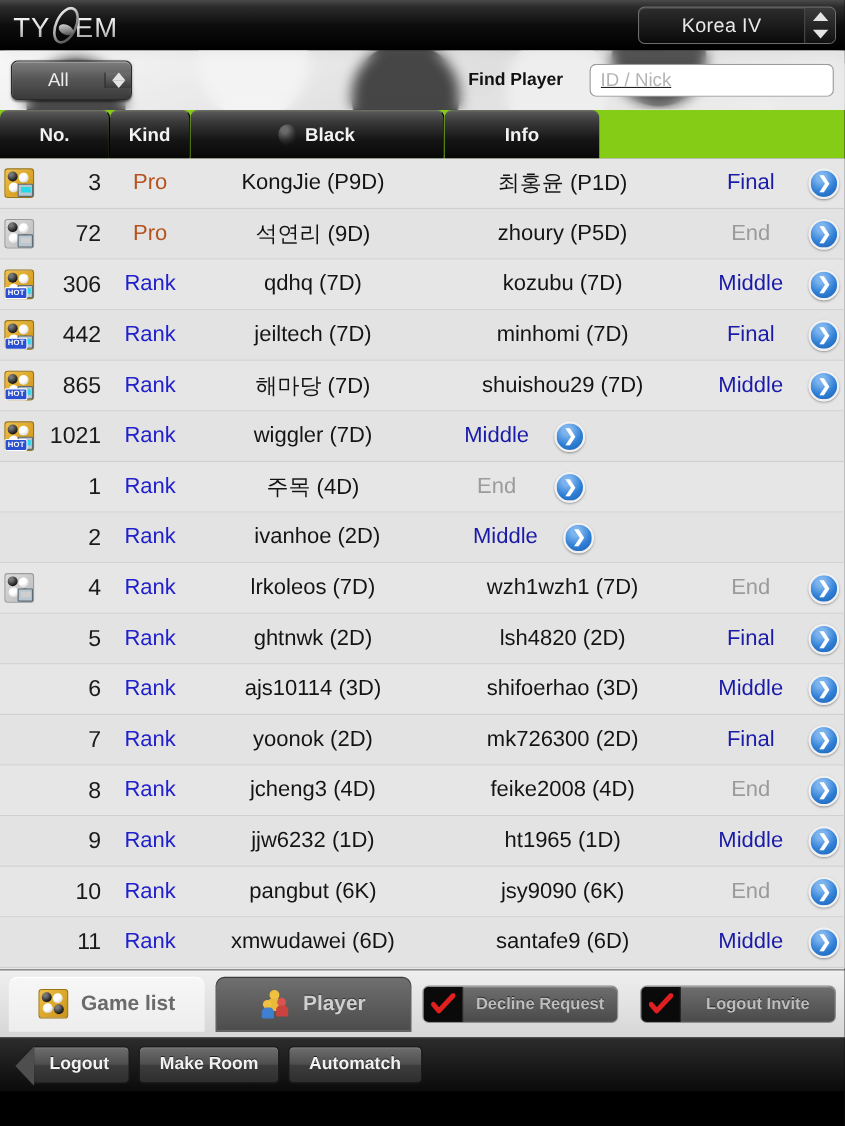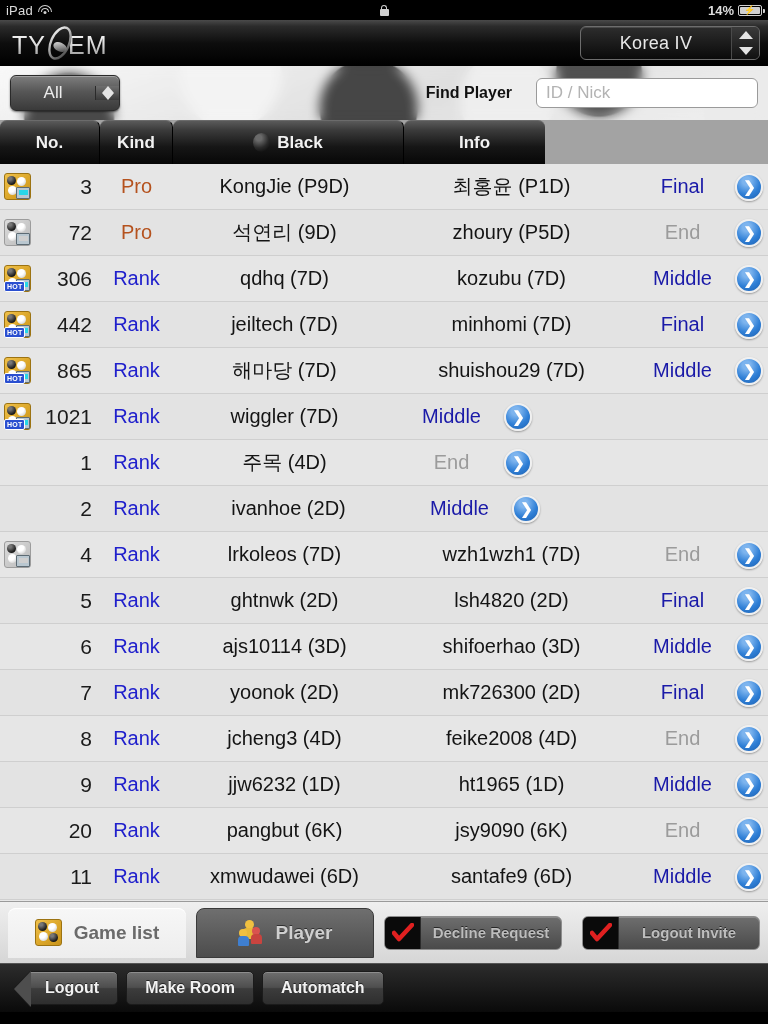--- a/index.html
+++ b/index.html
@@ -96,25 +96,26 @@
   .allsel .tri-u { border-left-width:6px;border-right-width:6px;border-bottom-width:7px; }
   .allsel .tri-d { border-left-width:6px;border-right-width:6px;border-top-width:7px; }
 
   .findwrap { position:relative; z-index:2; margin-left:auto; margin-right:10px;
               display:flex; align-items:center; gap:24px; }
   .findlabel { font-size:16px; font-weight:bold; color:#111; }
   .findinput {
     width:222px; height:30px; border:1px solid #9a9a9a; border-radius:6px;
     background:#fff; padding:0 9px; font-size:17px; color:#222;
     font-family:"Liberation Sans",sans-serif;
+    text-decoration:underline;
   }
   .findinput::placeholder { color:#b3b3b3; }
 
   
-  .thead { display:flex; height:44px; background:#a3a3a3; }
+  .thead { display:flex; height:44px; background:#84cc16; }
   .th {
     background: linear-gradient(180deg,#5a5a5a 0%,#3a3a3a 22%,#161616 60%,#070707 100%);
     color:#f2f2f2; font-size:17px; font-weight:bold;
     display:flex; align-items:center; justify-content:center;
     border-right:1px solid #000; border-top:1px solid #6b6b6b;
     border-radius:7px 7px 0 0; gap:7px;
   }
   .th:last-child { border-right:none; }
   .c-no   { width:100px; }
   .c-kind { width: 73px; }
@@ -212,43 +213,20 @@
     border-top:18px solid transparent; border-bottom:18px solid transparent;
     border-right:17px solid #4e4e4e;
     filter: drop-shadow(-1px 0 0 #1b1b1b);
   }
 </style>
 </head>
 <body>
 
 <div id="app">
 
-  <div class="statusbar">
-    <div class="sb-left">
-      <span class="sb-device">iPad</span>
-      <span class="wifi">
-          <i></i>
-          <i></i>
-          <i></i>
-        </span>
-    </div>
-    <div class="sb-center">
-      <span class="lock">
-        <span class="shack"></span>
-          <span class="body"></span>
-      </span>
-    </div>
-    <div class="sb-right">
-      <span class="batt-pct">14%</span>
-      <span class="batt">
-        <span class="fill"></span>
-          <span class="bolt">⚡</span>
-      </span>
-    </div>
-  </div>
 
   <div class="header">
     <div class="logo">
       <svg width="118" height="34" viewBox="0 0 118 34">
         <defs>
           <linearGradient id="lg" x1="0" y1="0" x2="0" y2="1">
             <stop offset="0" stop-color="#ffffff"></stop>
               <stop offset="0.5" stop-color="#d8d8d8"></stop>
             <stop offset="1" stop-color="#8e8e8e"></stop>
           </linearGradient>
@@ -647,21 +625,21 @@
         <div class="cell c-info">
           <span class="info active">Middle</span>
           <span class="arrowbtn">
             <span>❯</span>
           </span>
         </div>
       </div>
       <div class="row">
         <div class="cell no c-no">
           <span class="gicon blank"></span>
-          <span class="no-num">20</span>
+          <span class="no-num">10</span>
         </div>
         <div class="cell c-kind">
           <span class="kind rank">Rank</span>
         </div>
         <div class="cell c-white">
           <span class="pname">pangbut (6K)</span>
         </div>
         <div class="cell c-black">
           <span class="pname">jsy9090 (6K)</span>
         </div>

